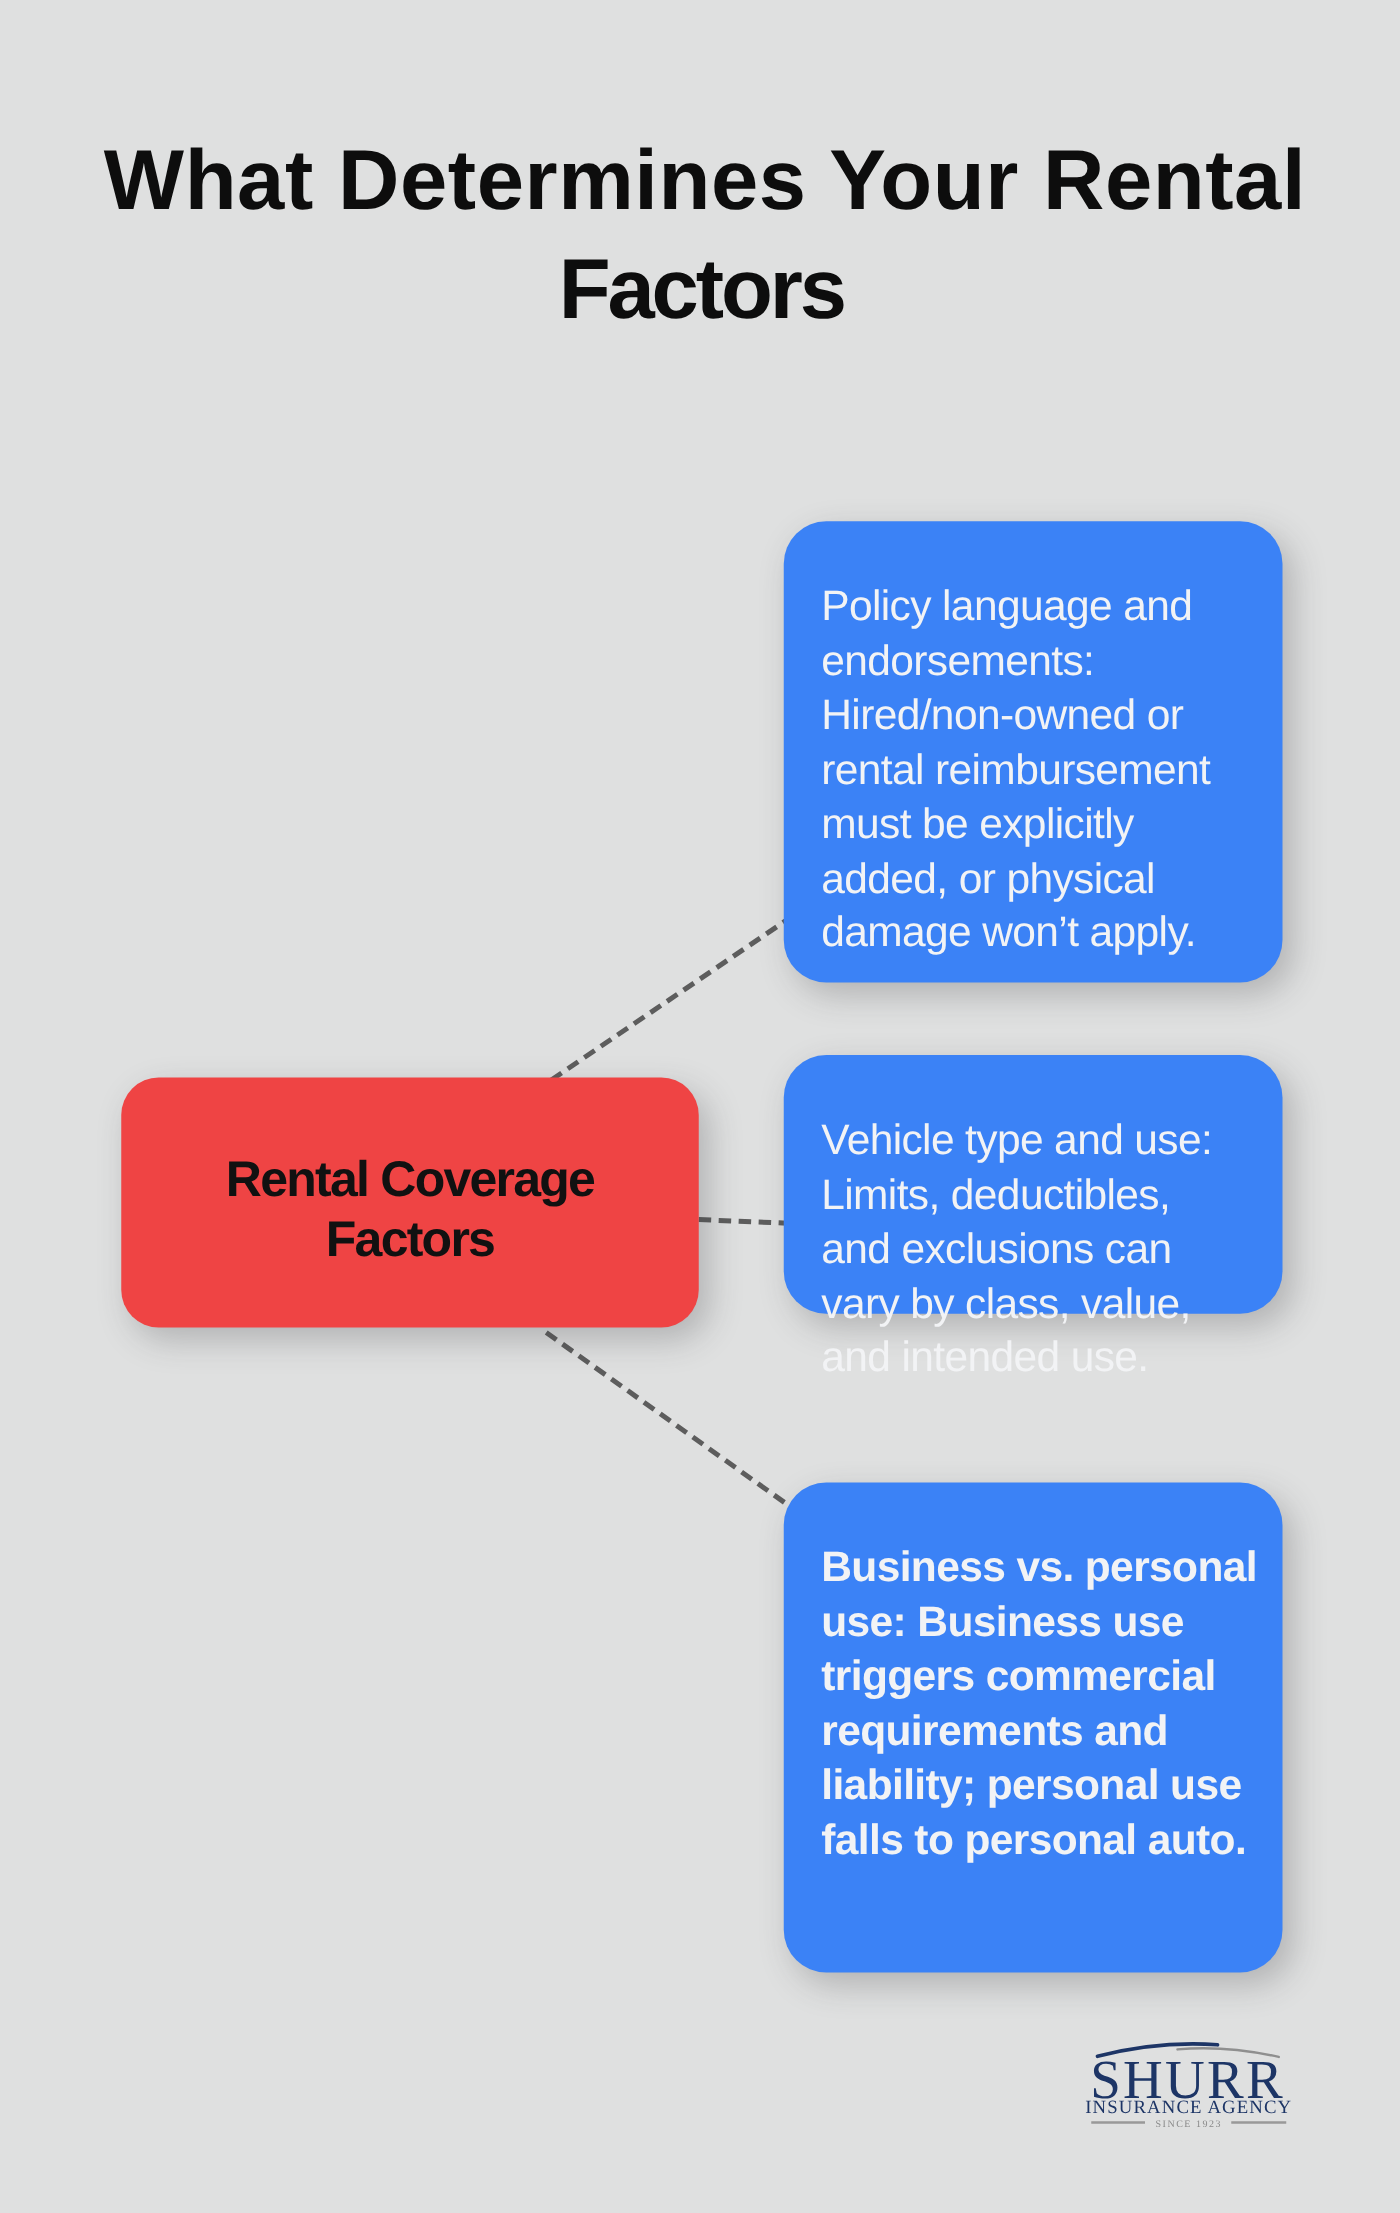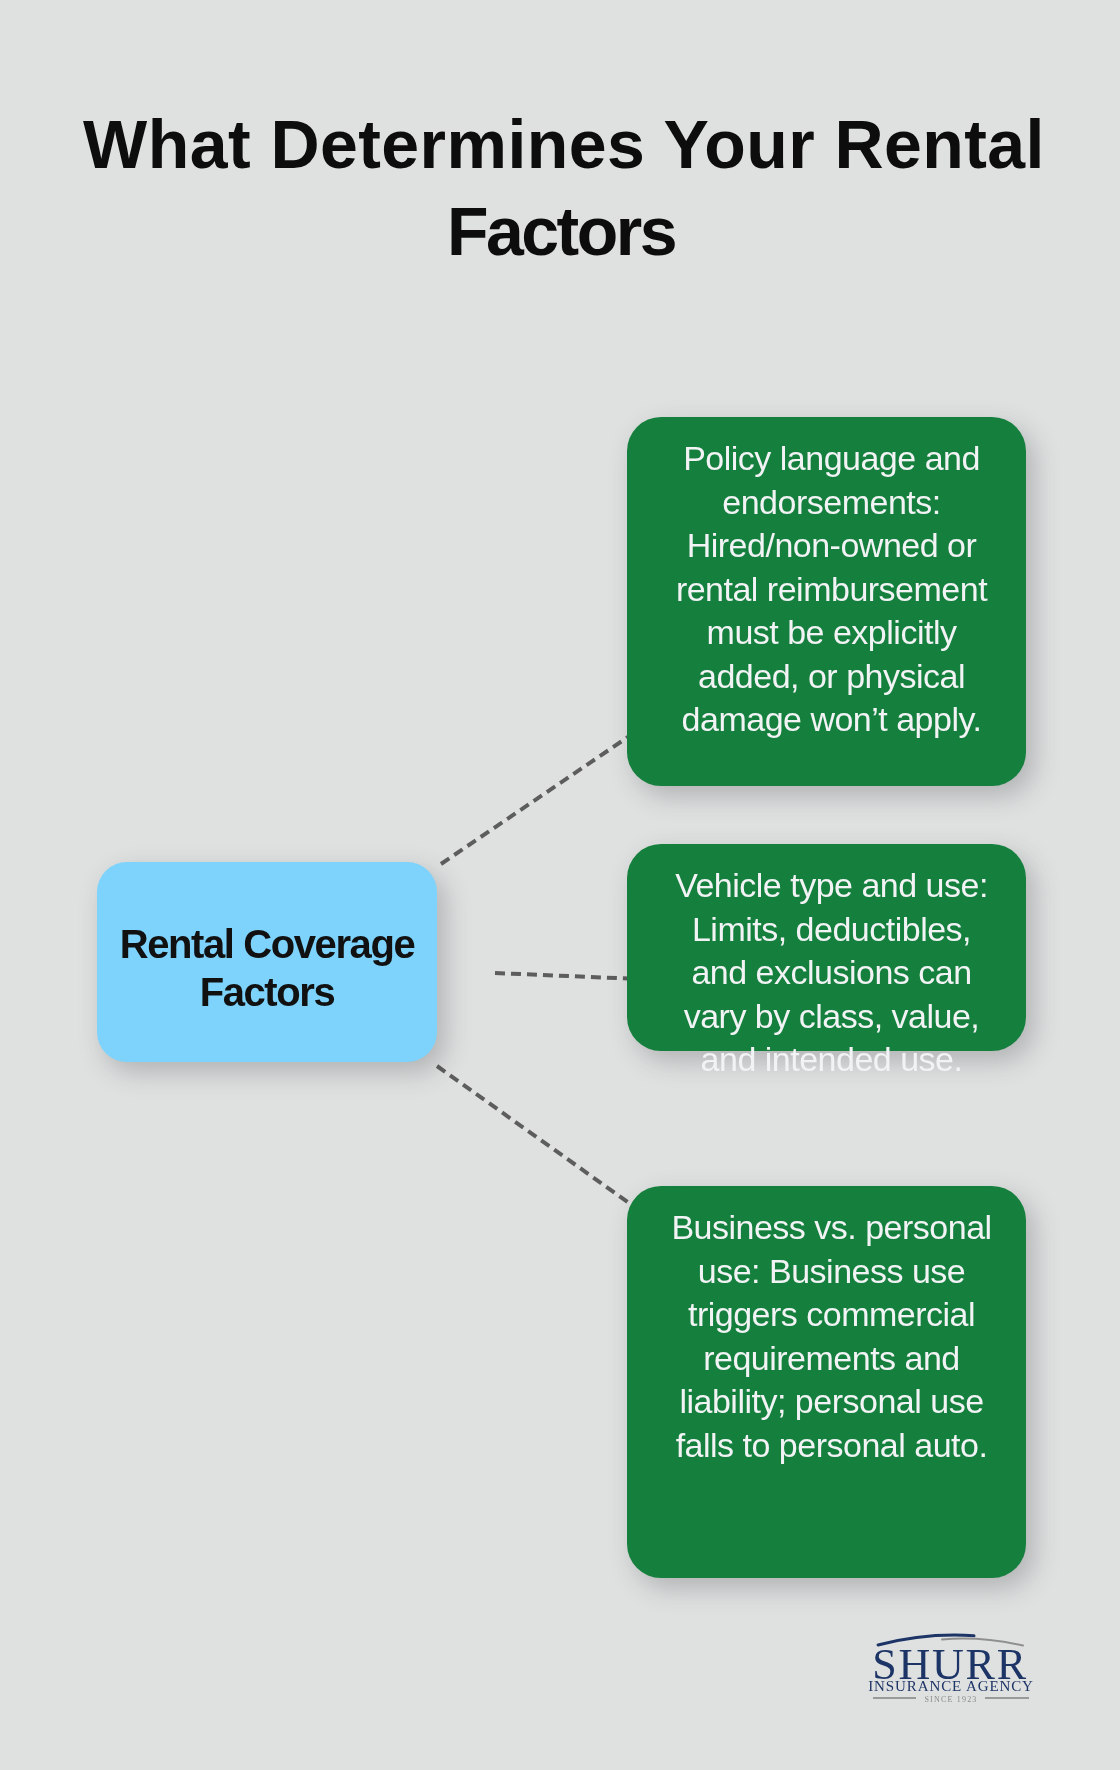--- a/index.html
+++ b/index.html
@@ -19,52 +19,51 @@
     line-height:85px;
     font-weight:bold;
     color:#0d0d0d;
   }
   .t1 { top:102px; left:4px; letter-spacing:0.45px; }
   .t2 { top:189px; left:1px; letter-spacing:-2.5px; }
   svg.lines { position:absolute; left:0; top:0; }
   .whitebox {
     position:absolute;
     left:97px; top:862px;
-    width:340px; height:200px;
-    background:#7dd3fc;
+    width:462px; height:200px;
+    background:#ef4444;
     border-radius:30px;
     box-shadow:8px 10px 26px rgba(60,60,66,0.28);
     display:flex;
     align-items:center;
     justify-content:center;
     text-align:center;
     padding-top:11px;
     font-size:40px;
     line-height:48px;
     letter-spacing:-1.4px;
     font-weight:bold;
     color:#111111;
   }
   .navy {
     position:absolute;
     left:627px;
     width:399px;
-    background:#15803d;
+    background:#3b82f6;
     border-radius:34px;
     box-shadow:8px 10px 26px rgba(60,60,66,0.28);
     color:#f2f3f5;
     font-size:34px;
     letter-spacing:-0.5px;
     line-height:43.5px;
-    padding:20px 20px 0 30px;
-    text-align:center;
+    padding:47px 20px 0 30px;
   }
   .b1 { top:417px; height:369px; }
   .b2 { top:844px; height:207px; }
-  .b3 { top:1186px; height:392px; }
+  .b3 { top:1186px; height:392px;font-weight:bold; }
   .logo { position:absolute; left:0; top:0; }
 </style>
 </head>
 <body>
   <div class="t1">What Determines Your Rental</div>
   <div class="t2">Factors</div>
 
   <svg class="lines" width="1120" height="1770" viewBox="0 0 1120 1770">
     <line x1="441" y1="864" x2="650" y2="722" stroke="#5d5d5d" stroke-width="4" stroke-dasharray="10 6"></line>
     <line x1="495" y1="973" x2="640" y2="979" stroke="#5d5d5d" stroke-width="4" stroke-dasharray="10 6"></line>

